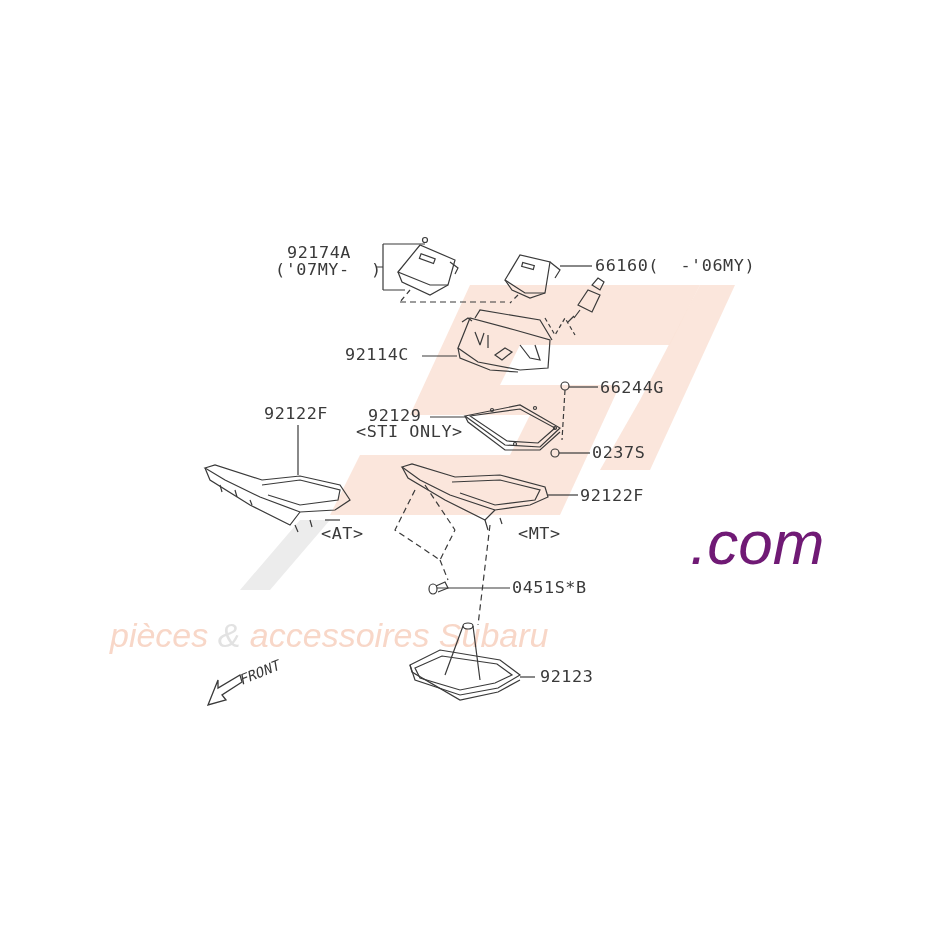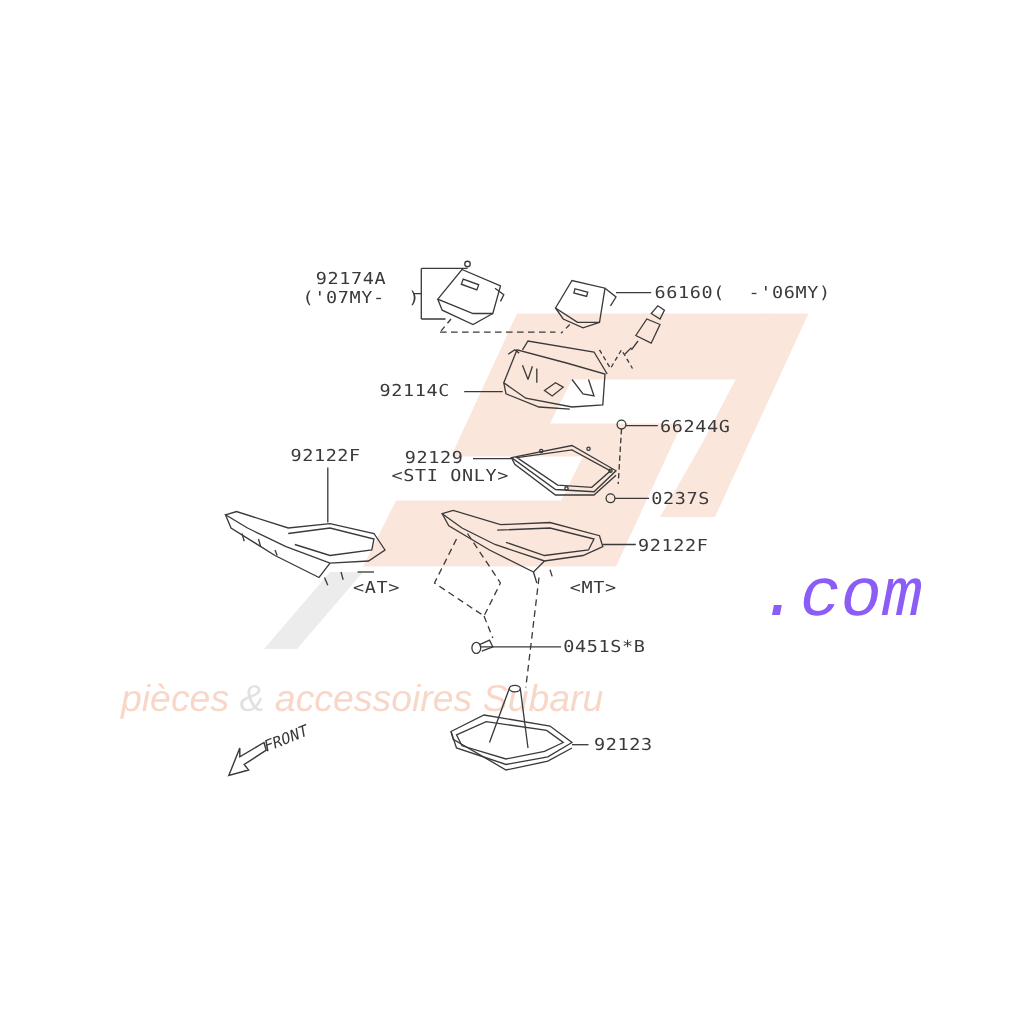--- a/index.html
+++ b/index.html
@@ -8,22 +8,22 @@
     .label {
       position: absolute; font-family: "DejaVu Sans Mono", "Liberation Mono", monospace;
       font-size: 15px; color: #3a3a3a; letter-spacing: 0.5px; white-space: pre; line-height: 16px;
       transform: scaleX(1.12); transform-origin: left center;
     }
     .wm-big {
       position: absolute; font-family: "Liberation Sans", sans-serif; font-style: italic; font-weight: 400;
       color: #dedede; font-size: 118px; letter-spacing: -2px; white-space: nowrap; line-height: 1;
     }
     .wm-com {
-      position: absolute; font-family: Liberation Mono, monospace; font-style: italic;
-      color: #8b5cf6; font-size: 62px; white-space: nowrap; line-height: 1;
+      position: absolute; font-family: Liberation Sans, sans-serif; font-style: italic;
+      color: #701a75; font-size: 62px; white-space: nowrap; line-height: 1;
     }
     .wm-tag {
       position: absolute; font-family: Liberation Sans, sans-serif; font-style: italic;
       color: #f8d7c8; font-size: 34px; white-space: nowrap; line-height: 1;
     }
     .wm-tag .amp { color: #e2e2e2; }
     .front-label {
       position: absolute; font-family: "DejaVu Sans Mono", monospace; font-size: 14px; color: #3a3a3a;
       transform: rotate(-22deg) skewX(-12deg); transform-origin: left bottom; white-space: nowrap;
     }

